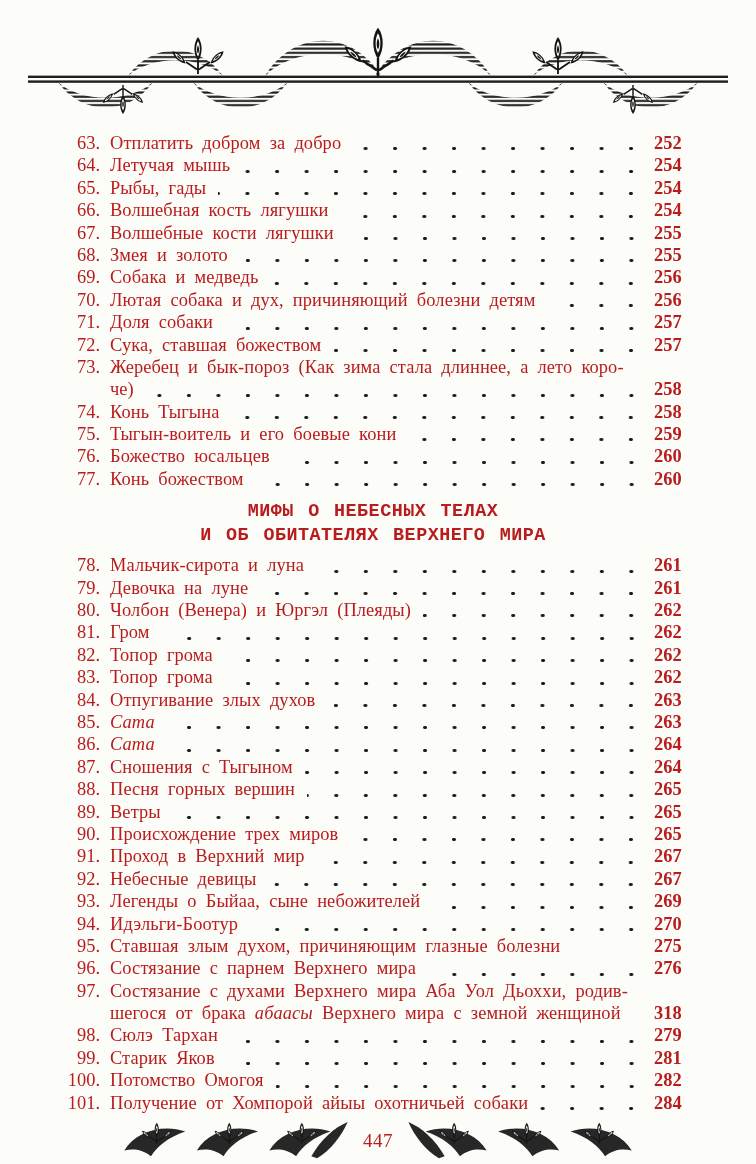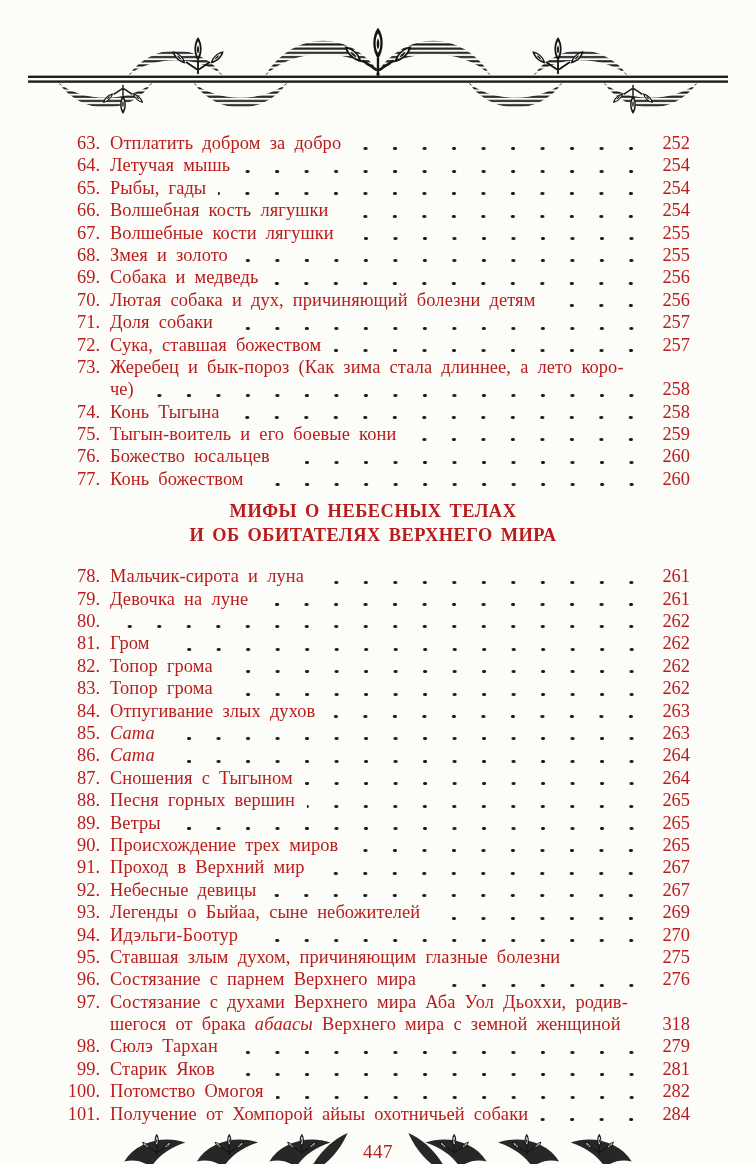--- a/index.html
+++ b/index.html
@@ -13,24 +13,24 @@
   .toc{padding:13px 66px 0 56px;}
   .row{display:flex;align-items:baseline;height:22.4px;font-size:18.4px;white-space:nowrap;}
   .num{flex:none;width:44px;text-align:right;}
   .title{flex:0 1 auto;min-width:0;overflow:hidden;padding-left:10px;word-spacing:0.24em;letter-spacing:0.1px;}
   .it{font-style:italic;}
   .leader{flex:1 0 6px;height:5px;align-self:flex-end;margin:0 8px 4px 12px;}
   .leader.dots{
     background-image:radial-gradient(circle,#1c1c1c 1.6px,rgba(0,0,0,0) 2.0px);
     background-size:29.5px 5px;background-repeat:repeat-x;background-position:right center;
   }
-  .pg{flex:none;width:36px;text-align:right;}
+  .pg{flex:none;width:36px;text-align:left;font-weight:bold;}
   .heading{
     text-align:center;font-weight:bold;font-size:18.4px;line-height:23.5px;
-    margin:9px 0 19px;letter-spacing:0.5px;word-spacing:0.15em;
+    margin:9px 0 8px;letter-spacing:0.5px;word-spacing:0.15em;font-family:Liberation Mono, monospace;
   }
   .footer{display:flex;justify-content:center;align-items:center;gap:14px;margin-top:5px;}
   .orn-foot{width:228px;height:42px;}
   .orn-foot.flip{transform:scaleX(-1);}
   .pageno{font-size:19px;letter-spacing:0.5px;}
 </style>
 </head>
 <body>
 
 <div class="page">
@@ -181,20 +181,21 @@
         <span class="pg">261</span>
       </div>
       <div class="row">
         <span class="num">79.</span>
         <span class="title"><span>Девочка на луне</span></span>
         <span class="leader dots"></span>
         <span class="pg">261</span>
       </div>
       <div class="row">
         <span class="num">80.</span>
+        <span class="title"><span>Чолбон (Венера) и Юргэл (Плеяды)</span></span>
         <span class="leader dots"></span>
         <span class="pg">262</span>
       </div>
       <div class="row">
         <span class="num">81.</span>
         <span class="title"><span>Гром</span></span>
         <span class="leader dots"></span>
         <span class="pg">262</span>
       </div>
       <div class="row">

